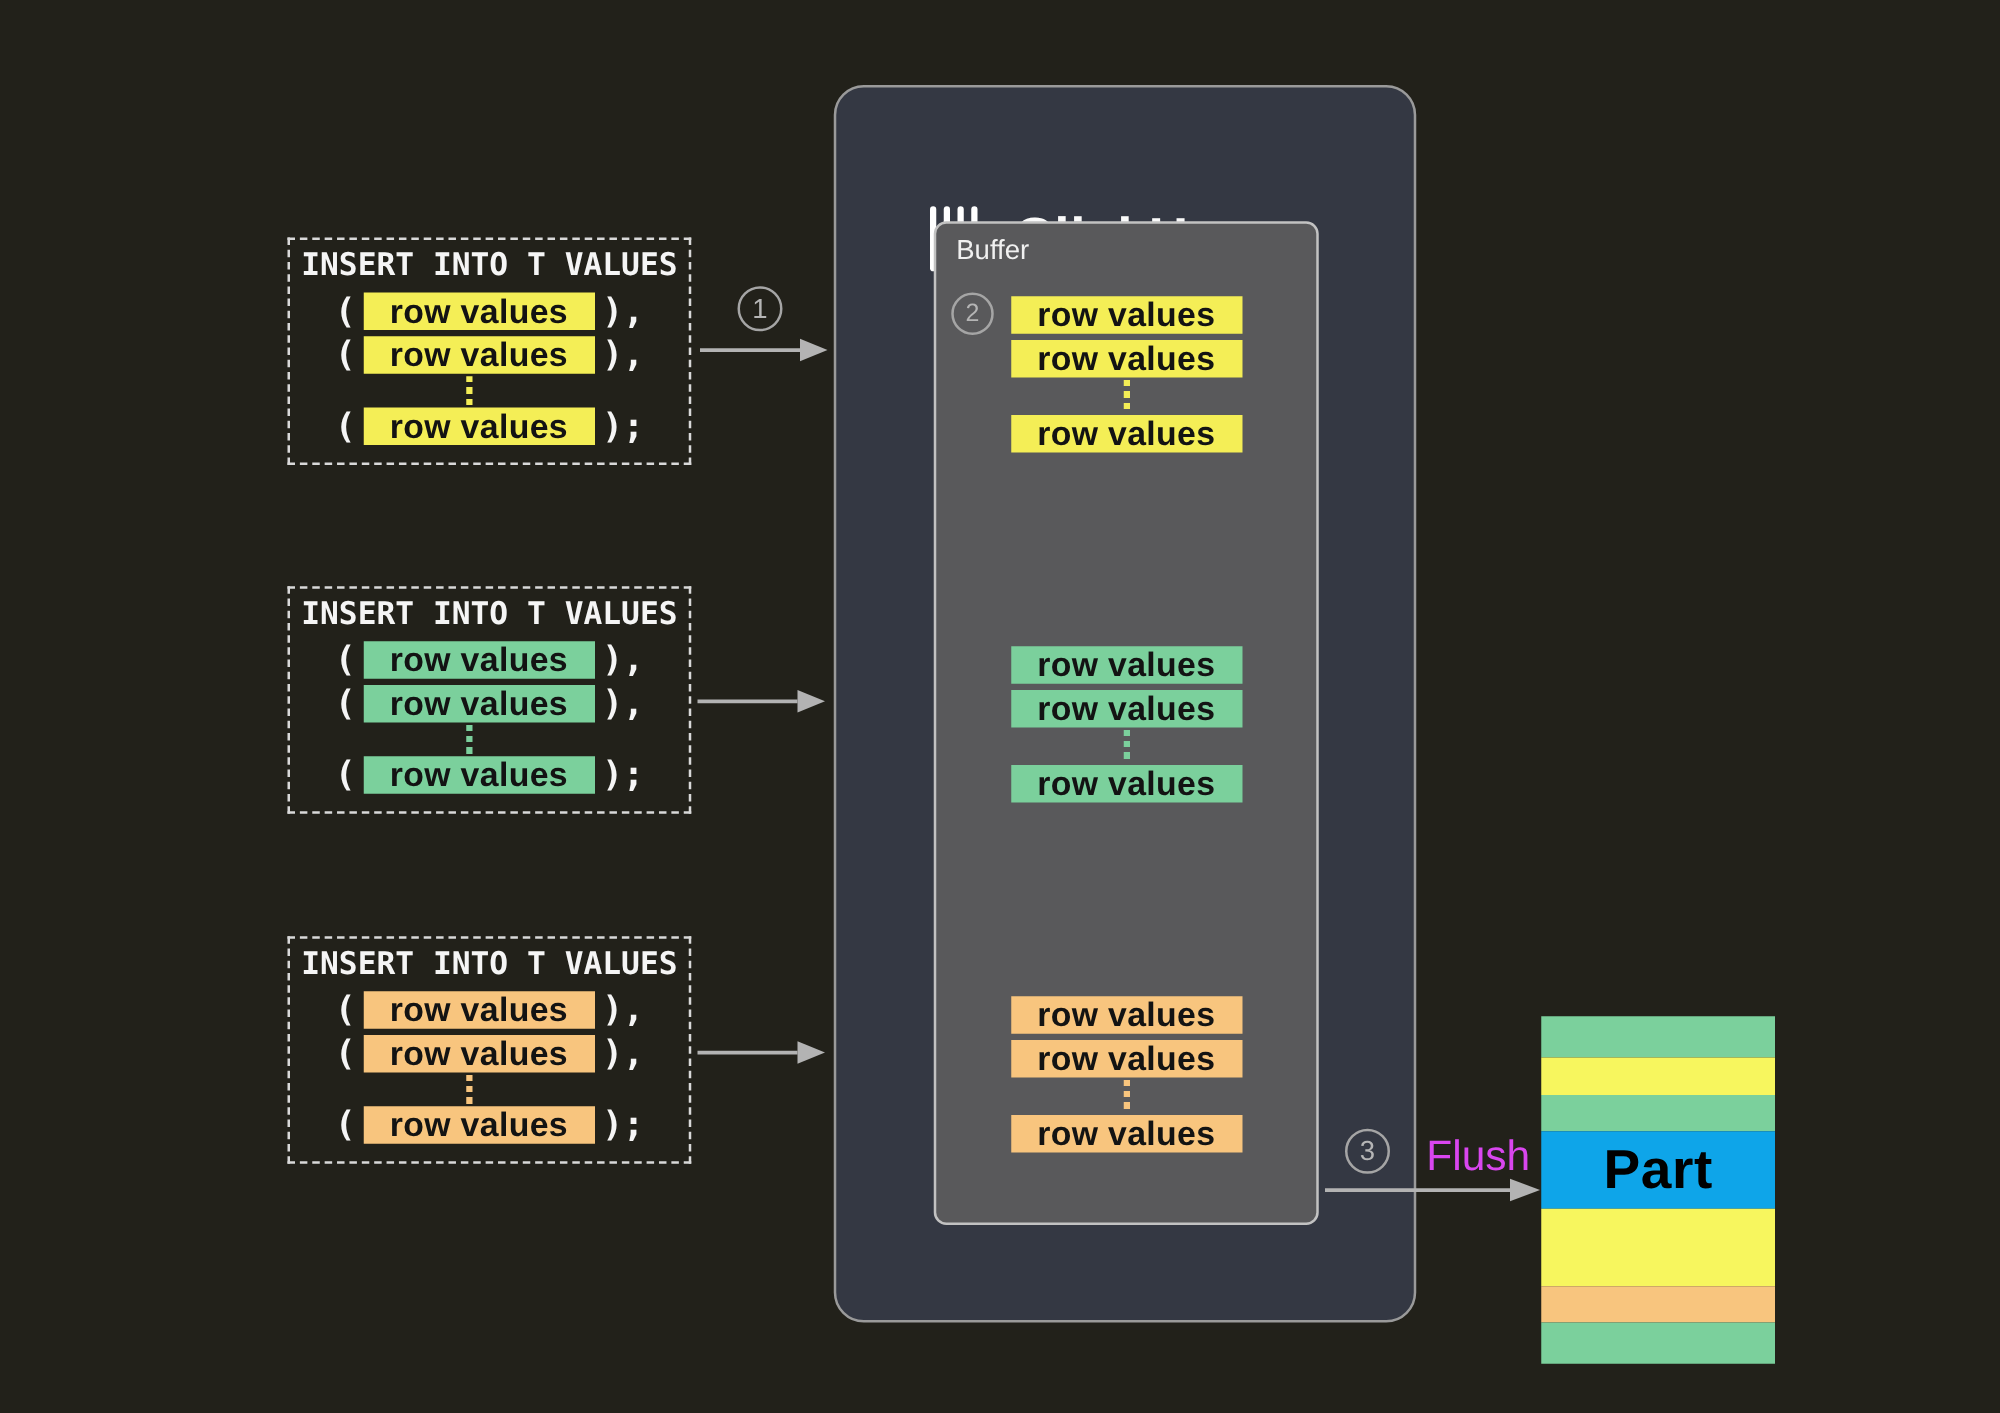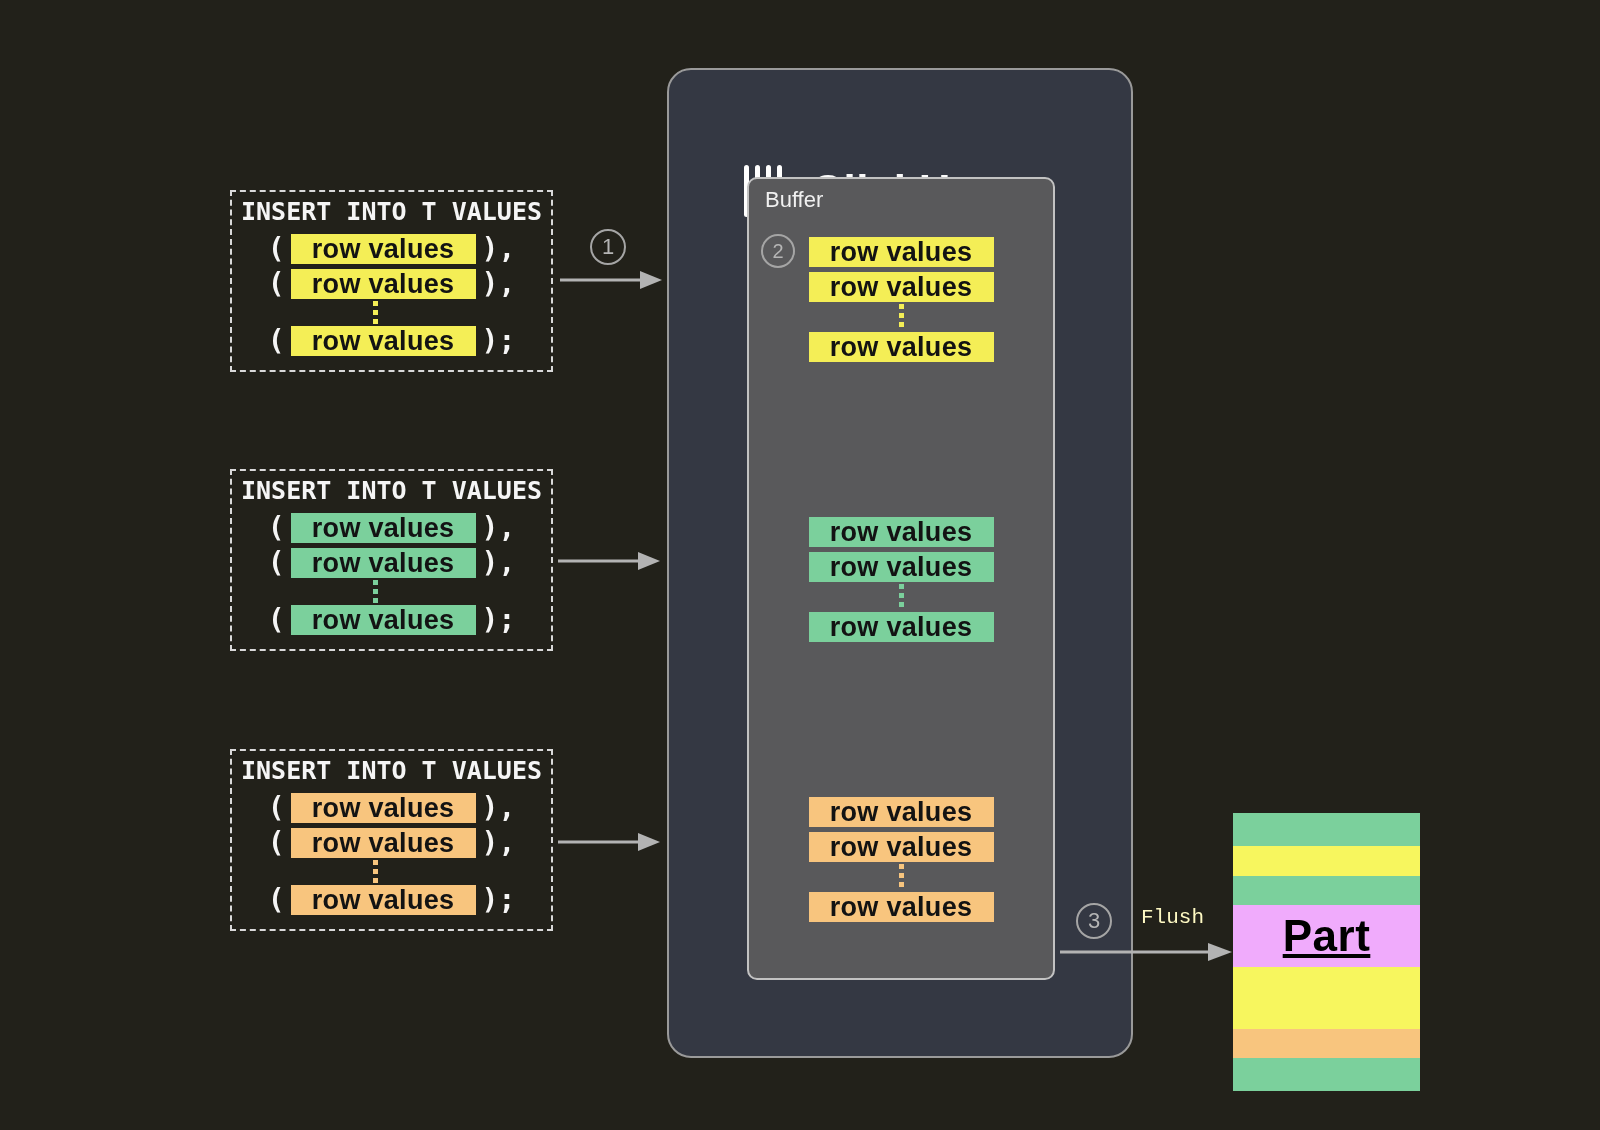--- a/index.html
+++ b/index.html
@@ -97,21 +97,21 @@
   }
   .badge-1 { left:590px; top:229px; }
   .badge-2 { left:12px;  top:55px; width:34px; height:34px; font-size:20px; }
   .badge-3 { left:1076px; top:903px; }
 
   
   svg.arrow { position:absolute; overflow:visible; }
   .arrow line    { stroke:#b3b3b3; stroke-width:3; }
   .arrow polygon { fill:#b3b3b3; }
 
-  .flush-label { position:absolute; left:1141px; top:906px; font-size:21px; color:#fef9c3;font-family:Liberation Mono, monospace; }
+  .flush-label { position:absolute; left:1141px; top:906px; font-size:34px; color:#d946ef; }
 
   
   .part {
     position:absolute; left:1233px; top:813px; width:187px; height:278px;
     display:flex; flex-direction:column;
   }
   .stripe { flex:none; display:flex; align-items:center; justify-content:center; }
   .h33 { height:33px; } .h30 { height:30px; } .h29 { height:29px; } .h62 { height:62px; }
   .part-label { font-size:44px; font-weight:bold; color:#000; letter-spacing:0.5px; }
 </style>
@@ -242,19 +242,19 @@
 <div class="flush-label">Flush</div>
 <svg class="arrow" style="left:1056px; top:938px;" width="182" height="28">
   <line x1="4" y1="14" x2="152" y2="14"></line>
   <polygon points="152,5 176,14 152,23"></polygon>
 </svg>
 
 <div class="part">
   <div class="stripe h33" style="background-color: rgb(123, 208, 156);"></div>
   <div class="stripe h30" style="background-color: rgb(247, 246, 94);"></div>
   <div class="stripe h29" style="background-color: rgb(123, 208, 156);"></div>
-  <div class="stripe h62" style="background-color: #f0abfc; text-decoration: underline;">
+  <div class="stripe h62" style="background-color: #0ea5e9;">
     <span class="part-label">Part</span>
   </div>
   <div class="stripe h62" style="background-color: rgb(247, 246, 94);"></div>
   <div class="stripe h29" style="background-color: rgb(248, 197, 126);"></div>
   <div class="stripe h33" style="background-color: rgb(123, 208, 156);"></div>
 </div>
 
 </body></html>

